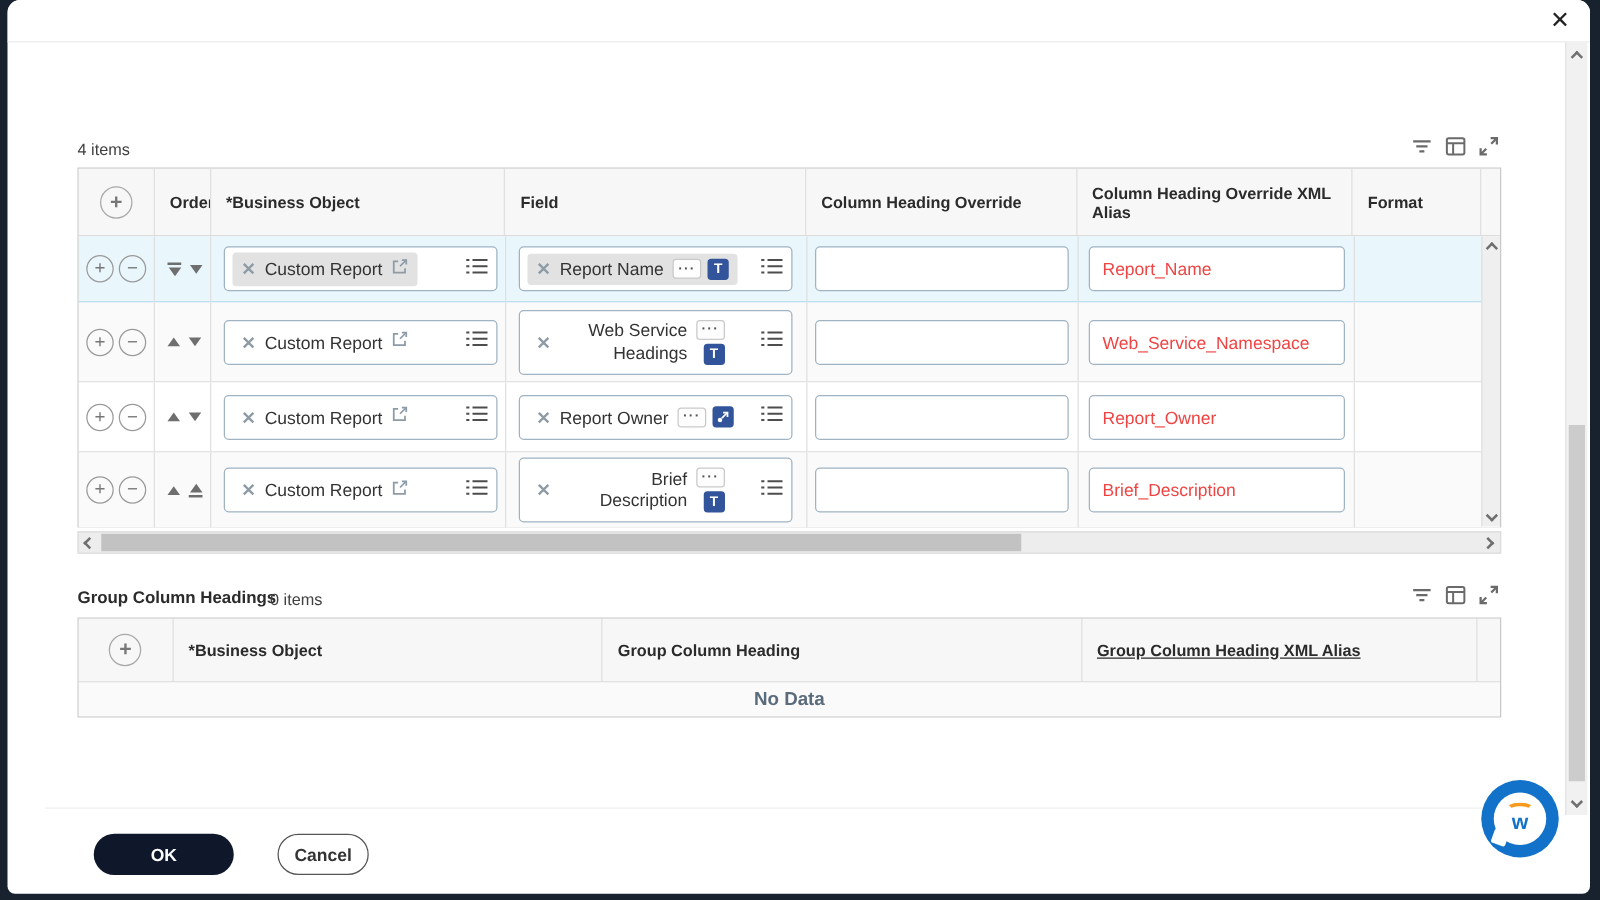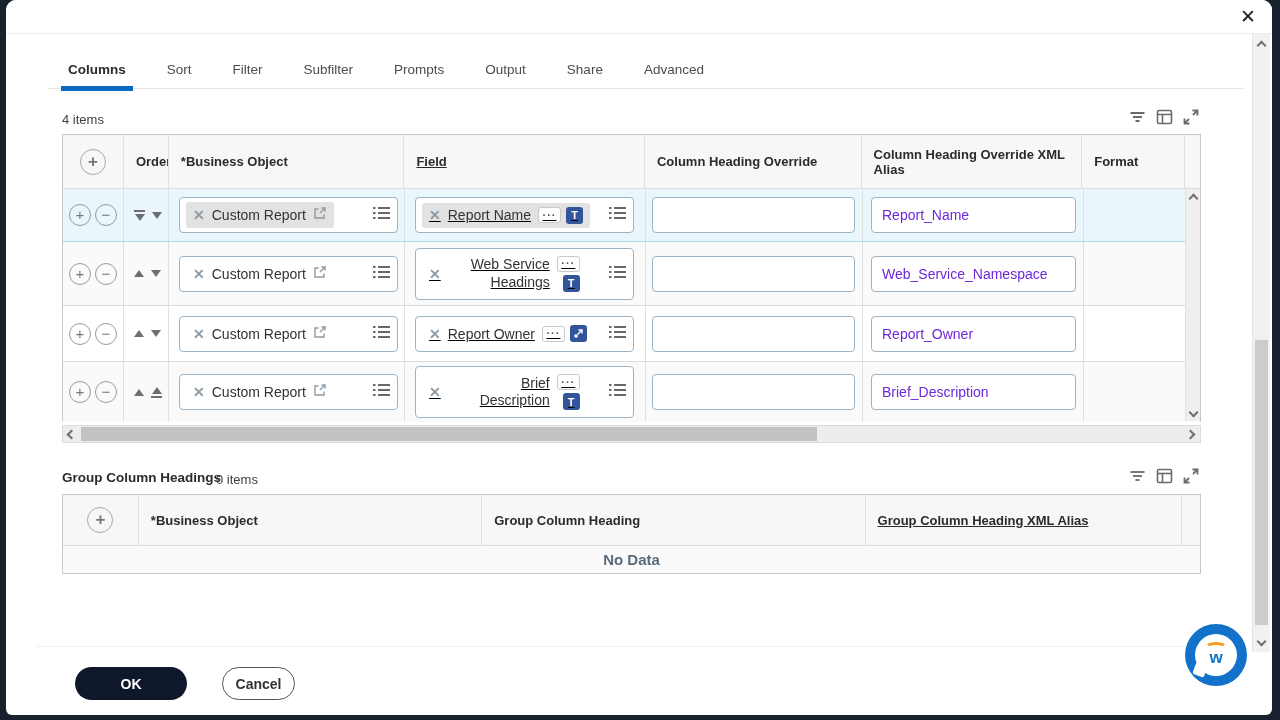--- a/index.html
+++ b/index.html
@@ -28,21 +28,21 @@
   
   .grid { position:absolute; background:#fff; border:1px solid #c9c9c9; }
   .grow { display:flex; border-bottom:1px solid #dcdcdc; }
   .gcell { border-right:1px solid #e0e0e0; display:flex; align-items:center; overflow:hidden; }
   .gcell:last-child { border-right:none; }
   .ghead { background:#f7f7f7; font-weight:bold; font-size:13px; color:#2b2b2b; }
   .ghead .gcell { padding-left:12px; }
   .c-add  { width:61px;  justify-content:center; padding-left:0 !important; }
   .c-ord  { width:45px;  }
   .c-bo   { width:236px; }
-  .c-fld  { width:241px;text-decoration:underline; }
+  .c-fld  { width:241px; }
   .c-cho  { width:217px; }
   .c-xml  { width:221px; }
   .c-fmt  { width:103px; }
   .c-sp   { width:15px; border-right:none !important; }
 
   .hrow { height:54px; }
   .row1 { height:53px; background:#e9f6fc; }
   .row1.grow { border-bottom:1px solid #aed7ea; }
   .row2 { height:64px; background:#fafafa; }
   .row3 { height:56px; background:#fff; }
@@ -59,21 +59,21 @@
   .tri-down { width:0; height:0; border-left:5px solid transparent; border-right:5px solid transparent; border-top:7px solid #6e6e6e; }
   .tribar { width:11px; height:2px; background:#6e6e6e; }
   .tribar.top { margin-bottom:2px; } .tribar.bot { margin-top:2px; }
 
   .inbox { background:#fff; border:1px solid #9fb3c2; border-radius:4px;
     min-height:36px; display:flex; align-items:center; padding:3px 6px; }
   .box-bo  { width:219px; margin-left:10px; justify-content:space-between; }
   .box-fld { width:219px; margin-left:10px; justify-content:space-between; }
   .box-cho { width:203px; margin-left:6px;  height:36px; }
   .box-xml { width:205px; margin-left:8px;  height:36px; padding-left:10px;
-    font-size:14px; color:#6d28d9; }
+    font-size:14px; color:#ef4444; }
 
   .chip { display:flex; align-items:center; gap:7px; padding:4px 7px; border-radius:3px; }
   .chip.pill { background:#e2e2e2; }
   .chip-x { color:#8d9ba6; font-size:14px; font-weight:bold; cursor:pointer; line-height:1; }
   .chip-label { font-size:14px; color:#333;text-align:right; }
   .wrap2 { max-width:102px; line-height:1.25; }
   .nowrap { white-space:nowrap; }
   .badges { display:flex; align-items:center; gap:5px; }
   .badges.stack { flex-direction:column; align-items:flex-end; gap:3px; }
   .more-badge { min-width:23px; height:16px; border:1px solid #c9c9c9; border-radius:3px;
@@ -128,30 +128,20 @@
 </style>
 </head>
 <body>
 
 <div class="dialog">
 
   <div class="dlg-header">
     <div class="close-btn">✕</div>
   </div>
 
-  <div class="tabs">
-    <div class="tab active">Columns</div>
-    <div class="tab">Sort</div>
-    <div class="tab">Filter</div>
-    <div class="tab">Subfilter</div>
-    <div class="tab">Prompts</div>
-    <div class="tab">Output</div>
-    <div class="tab">Share</div>
-    <div class="tab">Advanced</div>
-  </div>
 
   <div class="items-label" style="left:56px; top:112px;">4 items</div>
 
   <div class="toolbar" style="right:73px; top:109px;">
     <span>
         <svg width="17" height="16" viewBox="0 0 17 16">
           <g stroke="#6a6a6a" stroke-width="1.8">
             <line x1="1.5" y1="4" x2="15.5" y2="4"></line>
             <line x1="4" y1="8" x2="13" y2="8"></line>
             <line x1="6.5" y1="12" x2="10.5" y2="12"></line>

